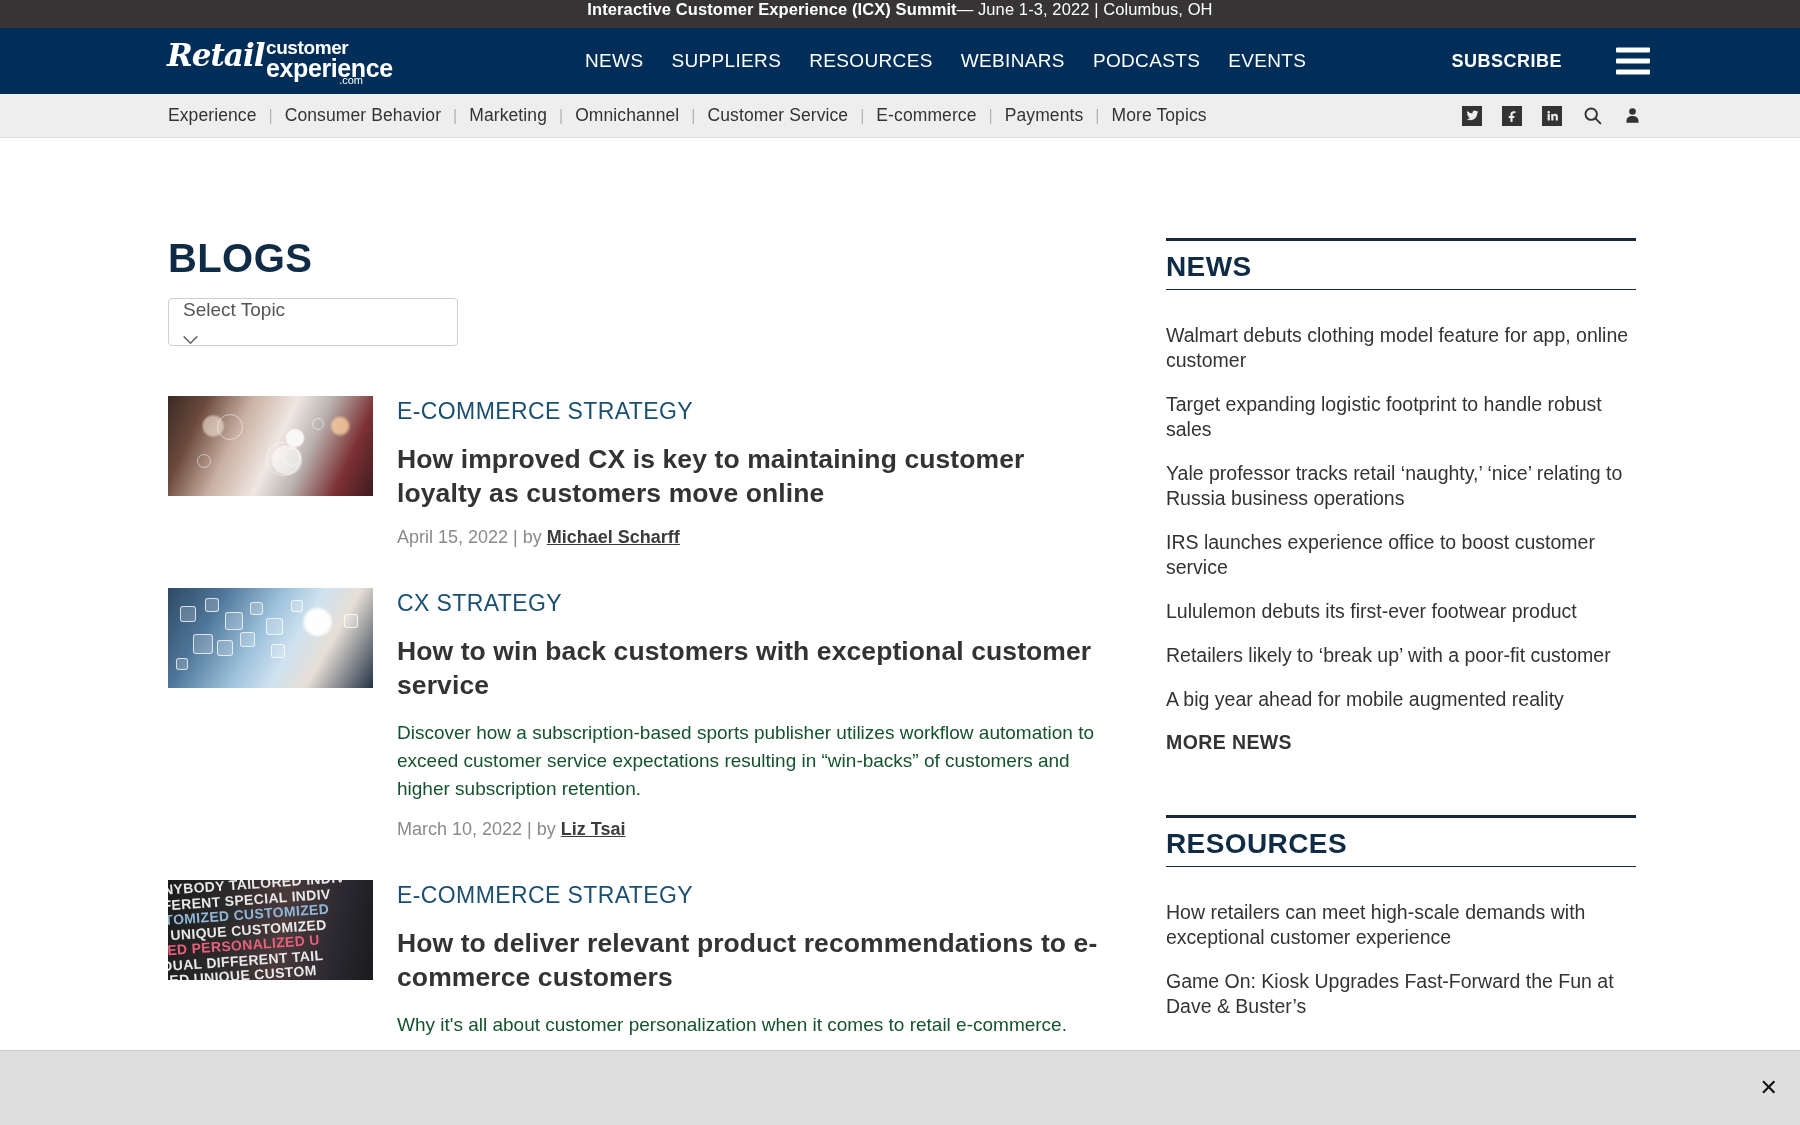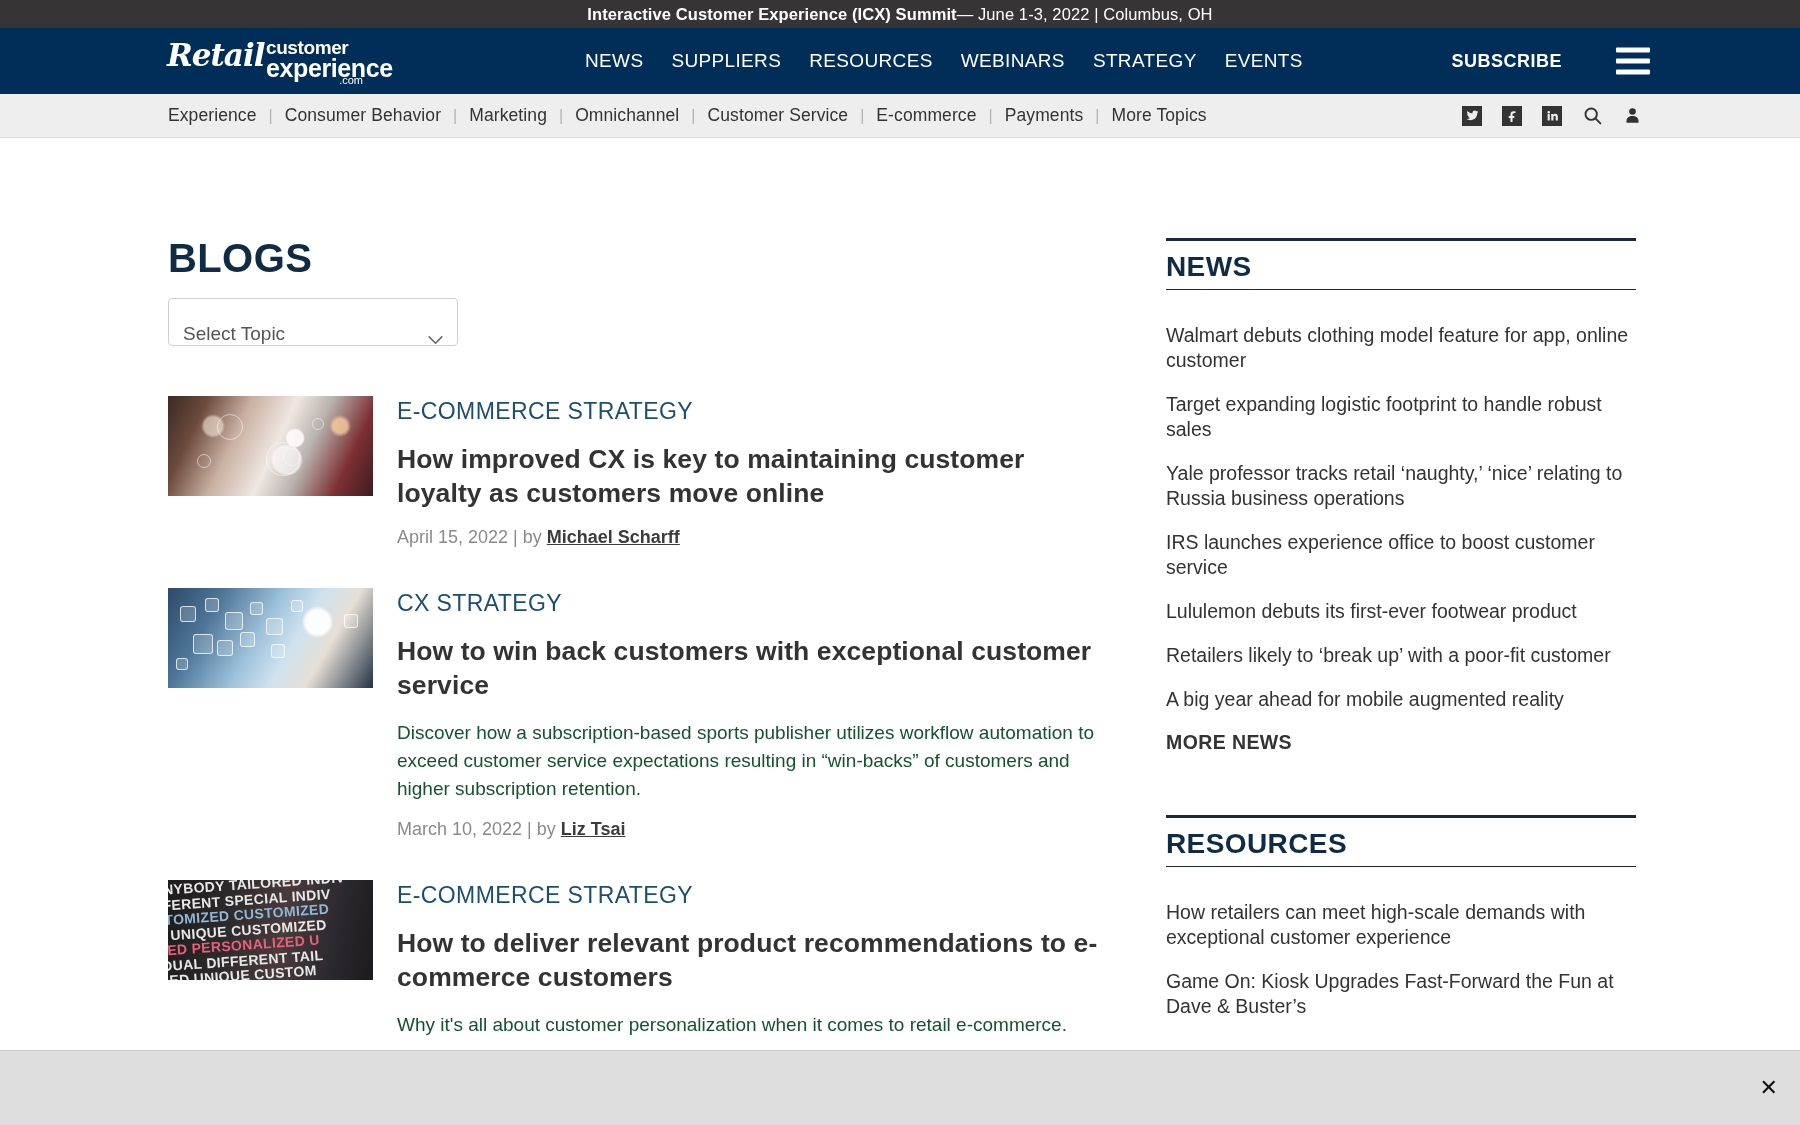--- a/index.html
+++ b/index.html
@@ -11,21 +11,20 @@
     font-family: "Liberation Sans", "DejaVu Sans", sans-serif;
     -webkit-font-smoothing: antialiased;
   }
 
   
   #announce-bar {
     height: 28px;
     background: #373435;
     color: #ffffff;
     display: flex;
-    align-items: center;
     justify-content: center;
     font-size: 16.5px;
     letter-spacing: .1px;
     white-space: nowrap;
   }
   #announce-bar .ann-strong { font-weight: 700; }
   #announce-bar .ann-rest { font-weight: 400; }
 
   
   #main-nav {
@@ -199,25 +198,26 @@
   }
 
   
   #topic-select-wrap {
     width: 290px;
     height: 48px;
     border: 1px solid #cfcfcf;
     border-radius: 4px;
     background: #ffffff;
     display: flex;
-    align-items: flex-end;
+    align-items: flex-start;
     padding: 0 14px;
     justify-content: space-between;
     margin-bottom: 50px;
     cursor: pointer;
+    flex-direction: column;
   }
   #topic-select-label {
     font-size: 19px;
     color: #555555;
     font-family: "Liberation Sans Narrow", "Liberation Sans", sans-serif;
   }
   #topic-select-chevron { color:#666; display:flex; }
 
   
   .blog-item {
@@ -382,21 +382,21 @@
       <span class="logo-customer">customer</span>
       <span class="logo-experience">experience</span>
       <span class="logo-dotcom">.com</span>
     </a>
 
     <nav id="primary-menu">
       <a href="#">NEWS</a>
       <a href="#">SUPPLIERS</a>
       <a href="#">RESOURCES</a>
       <a href="#">WEBINARS</a>
-      <a href="#">STRATEGY</a>
+      <a href="#">PODCASTS</a>
       <a href="#">EVENTS</a>
     </nav>
 
     <div id="nav-right">
       <a id="subscribe-link" href="#">SUBSCRIBE</a>
       <div id="hamburger">
         <span></span>
         <span></span>
         <span></span>
       </div>

